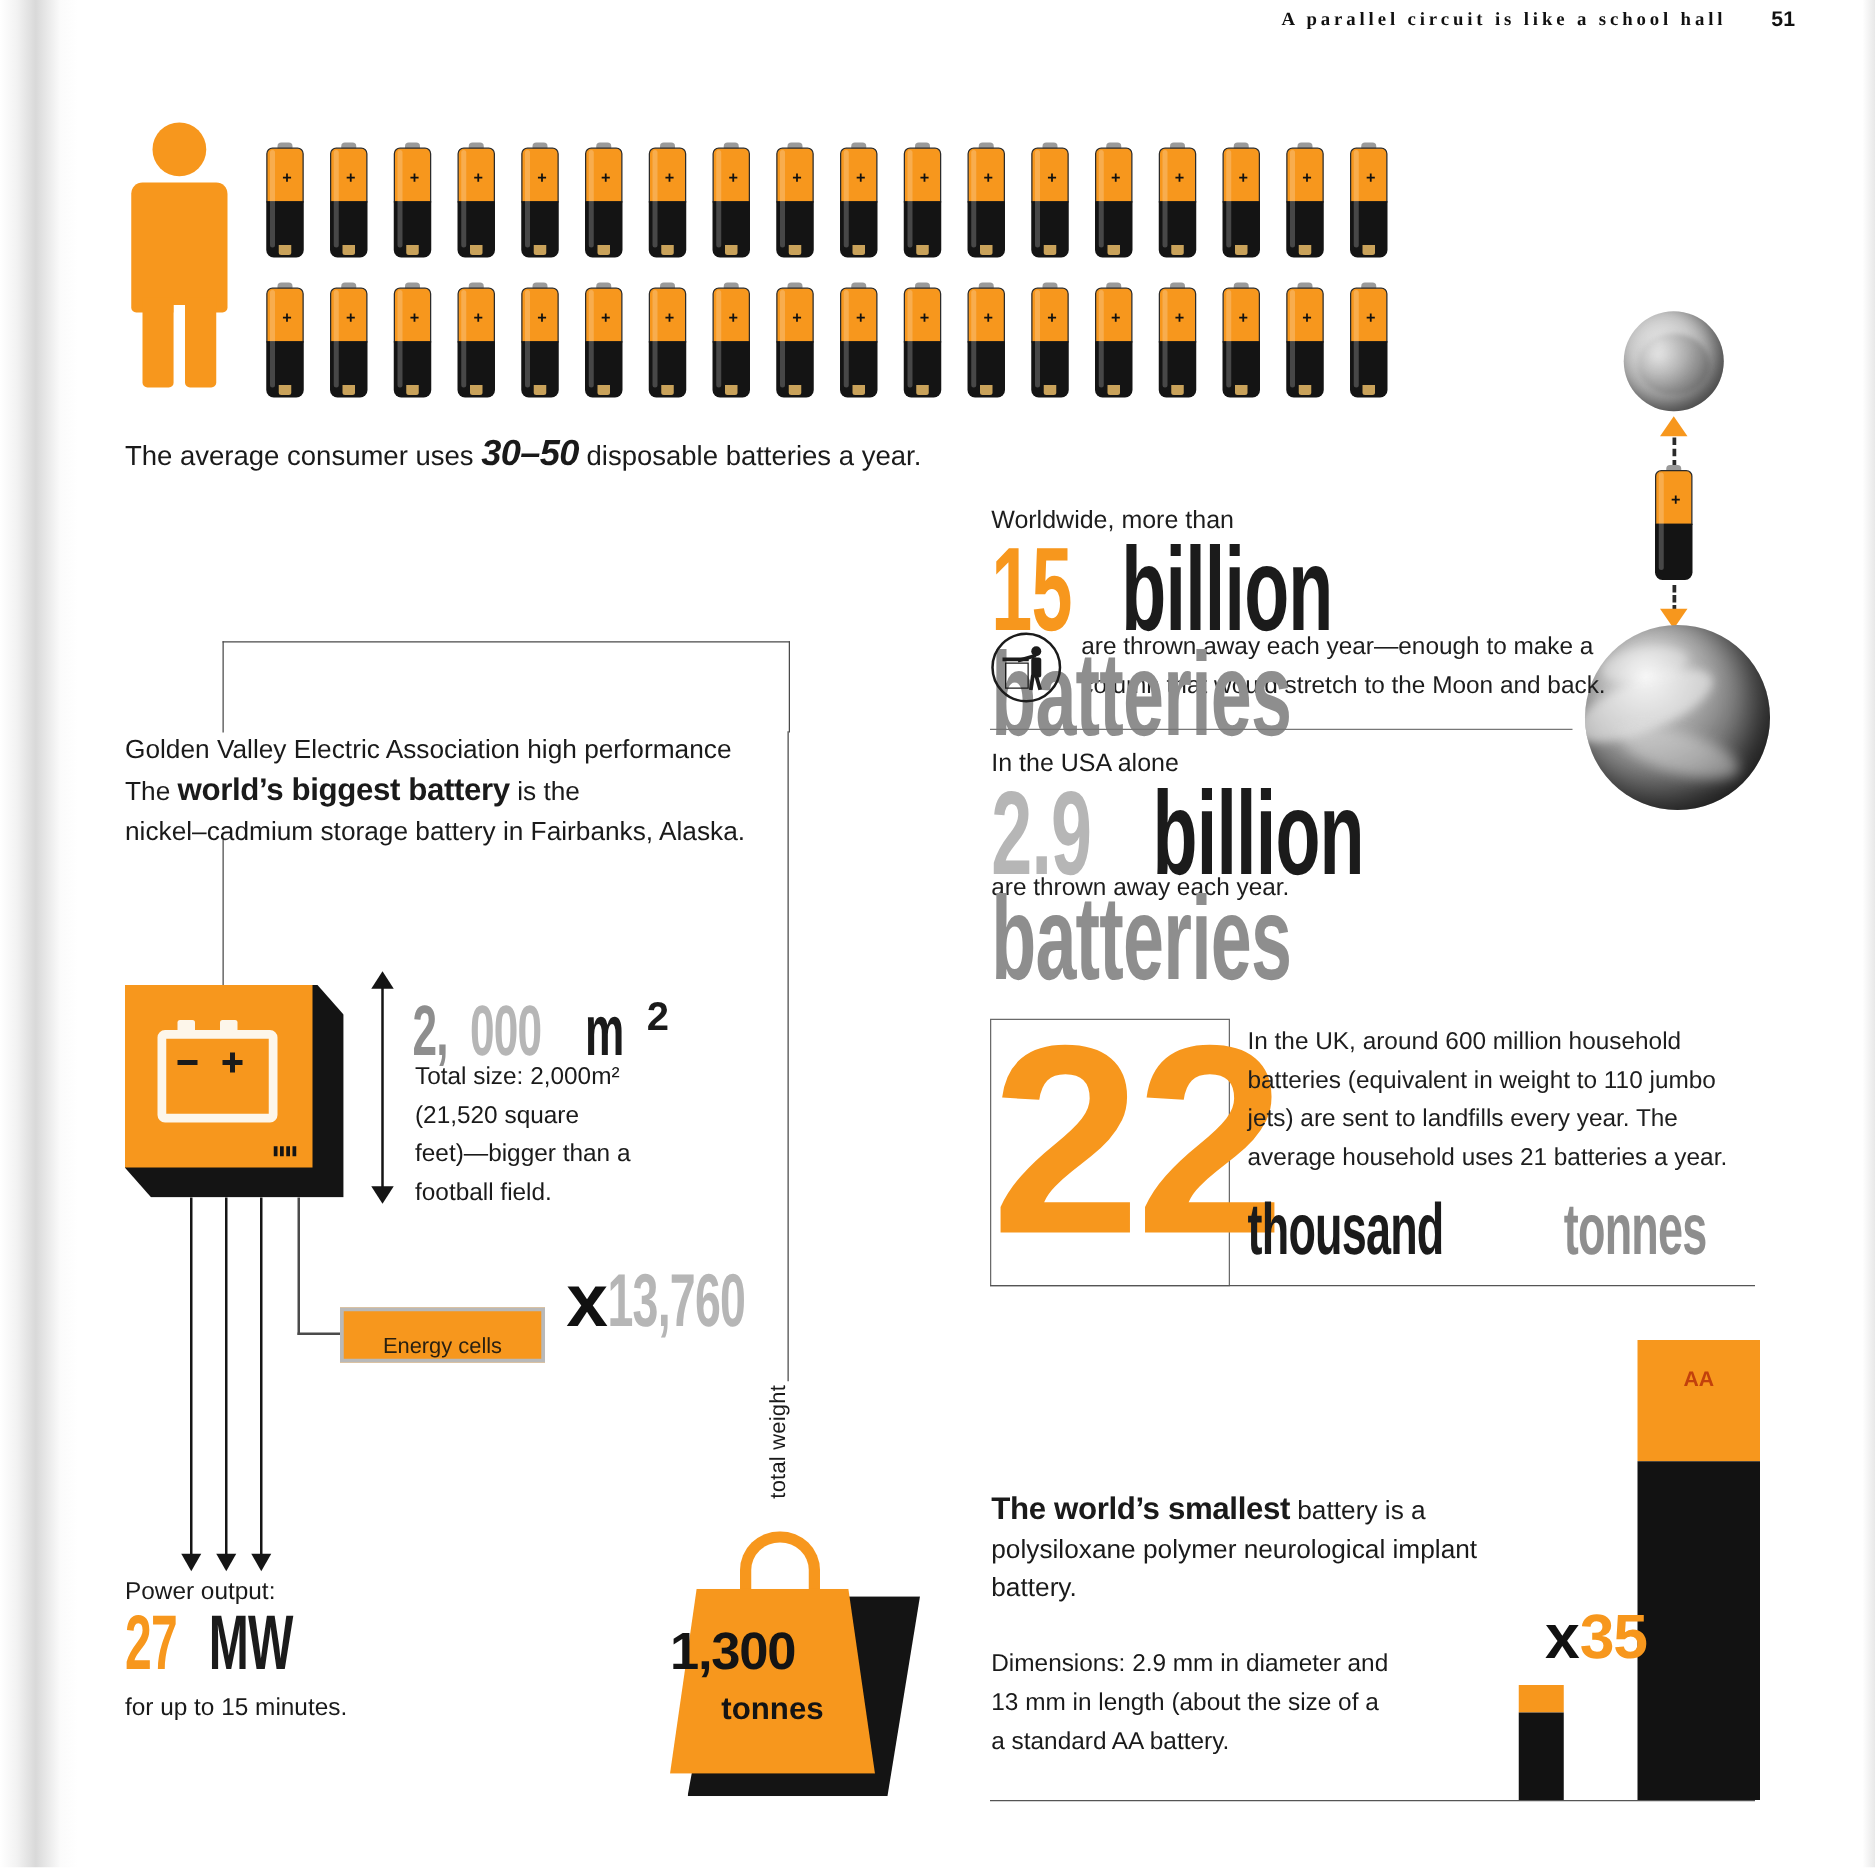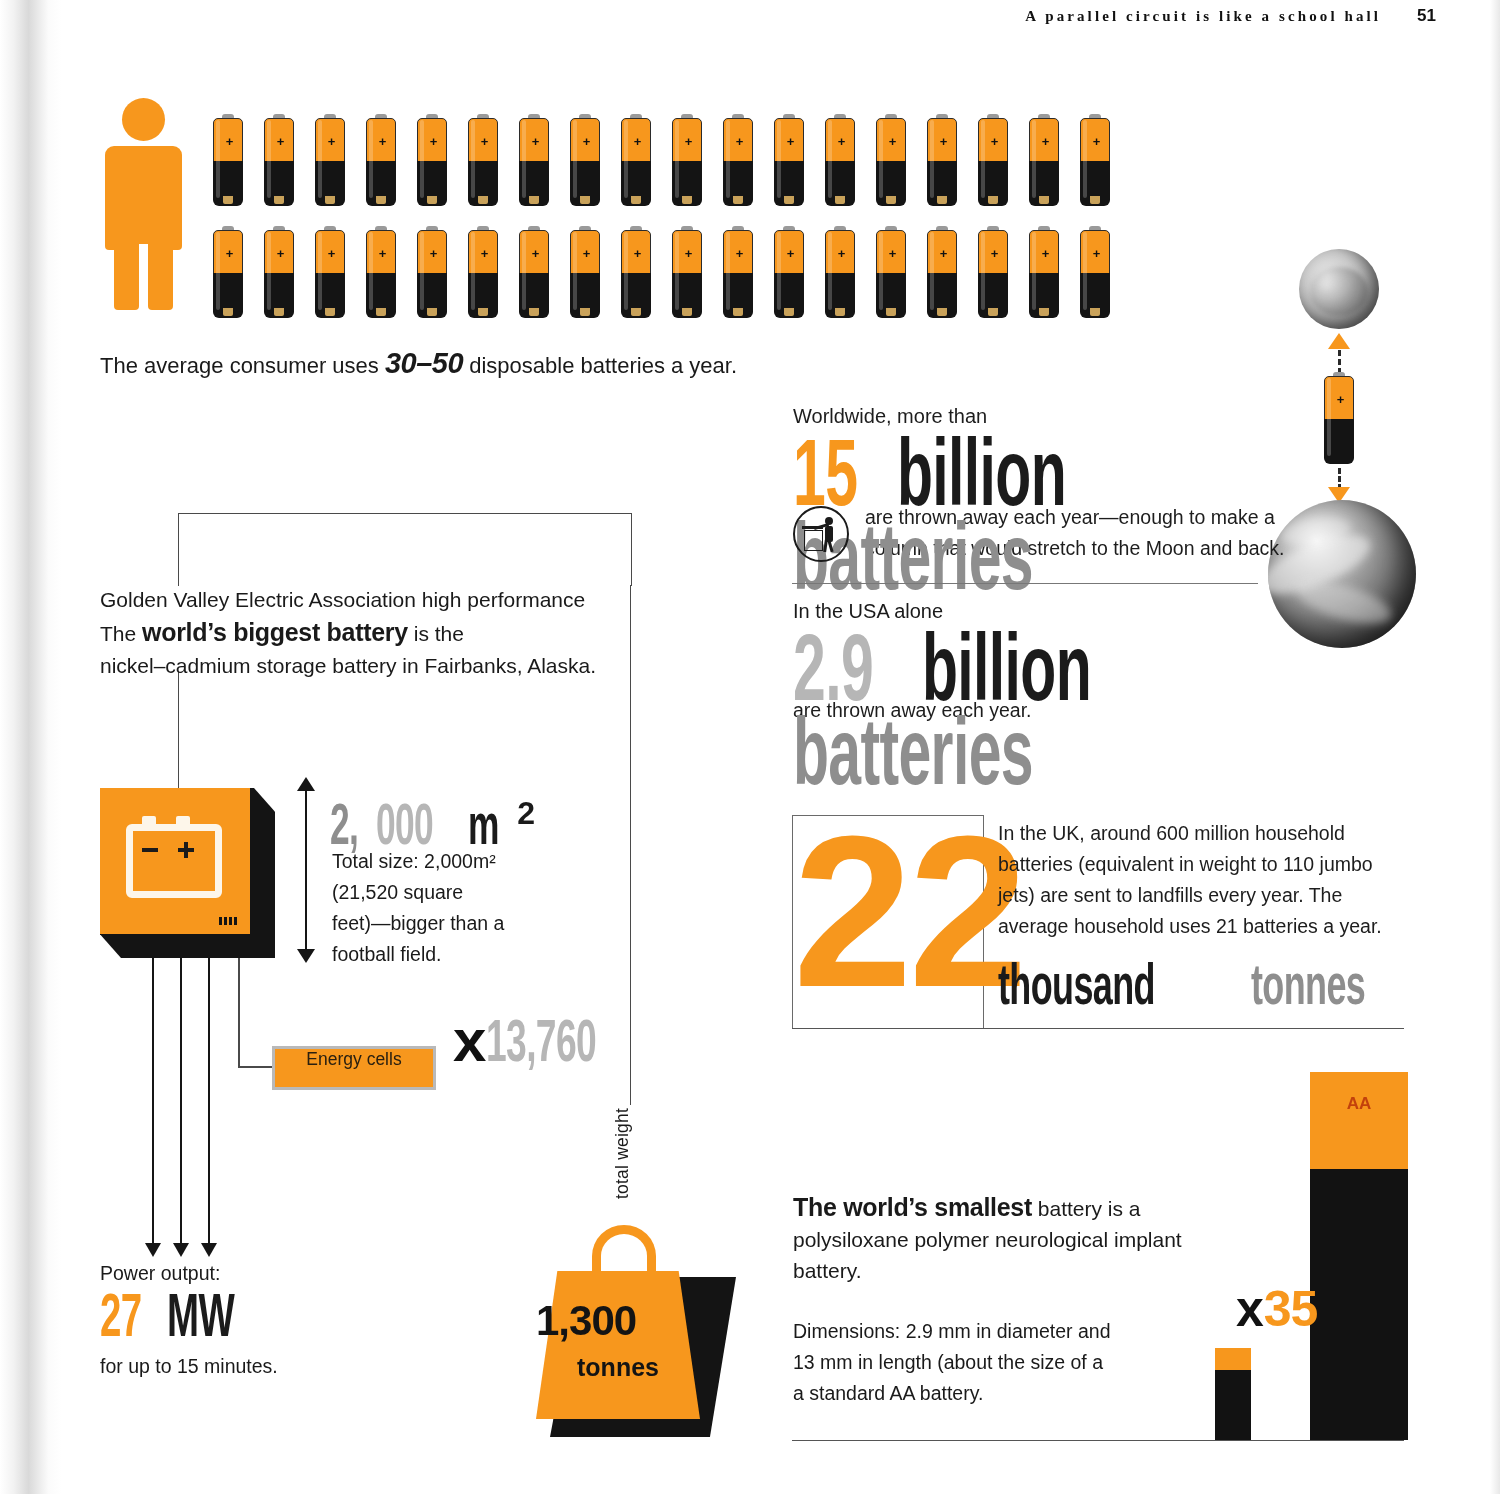--- a/index.html
+++ b/index.html
@@ -127,21 +127,21 @@
   .dblarrow::before{content:"";position:absolute;left:-8px;top:-13px;width:0;height:0;
     border-left:9px solid transparent;border-right:9px solid transparent;border-bottom:14px solid #151515;}
   .dblarrow::after{content:"";position:absolute;left:-8px;bottom:-13px;width:0;height:0;
     border-left:9px solid transparent;border-right:9px solid transparent;border-top:14px solid #151515;}
 
   .sizenum{position:absolute;left:330px;top:784px;font-size:57px;line-height:58px;}
   .sizetxt{position:absolute;left:332px;top:846px;width:215px;font-size:19.5px;line-height:31px;}
 
   
   .ecbox{position:absolute;left:272px;top:1046px;width:164px;height:44px;background:#f7971d;
-    border:3px solid #b9b9b9;box-sizing:border-box;display:flex;align-items:flex-start;justify-content:center;}
+    border:3px solid #b9b9b9;box-sizing:border-box;display:flex;align-items:flex-end;justify-content:center;}
   .ecbox span{font-size:17.5px;color:#2a2010;}
   .xmult{position:absolute;left:453px;top:1015px;font-size:60px;line-height:52px;}
 
   
   .pwr{position:absolute;left:100px;top:1262px;width:330px;}
   .pwr .lbl{font-size:19.5px;}
   .pwr .num{height:56px;margin-top:2px;font-size:62px;line-height:56px;}
   .pwr .sub{font-size:19.5px;margin-top:12px;}
 
   

